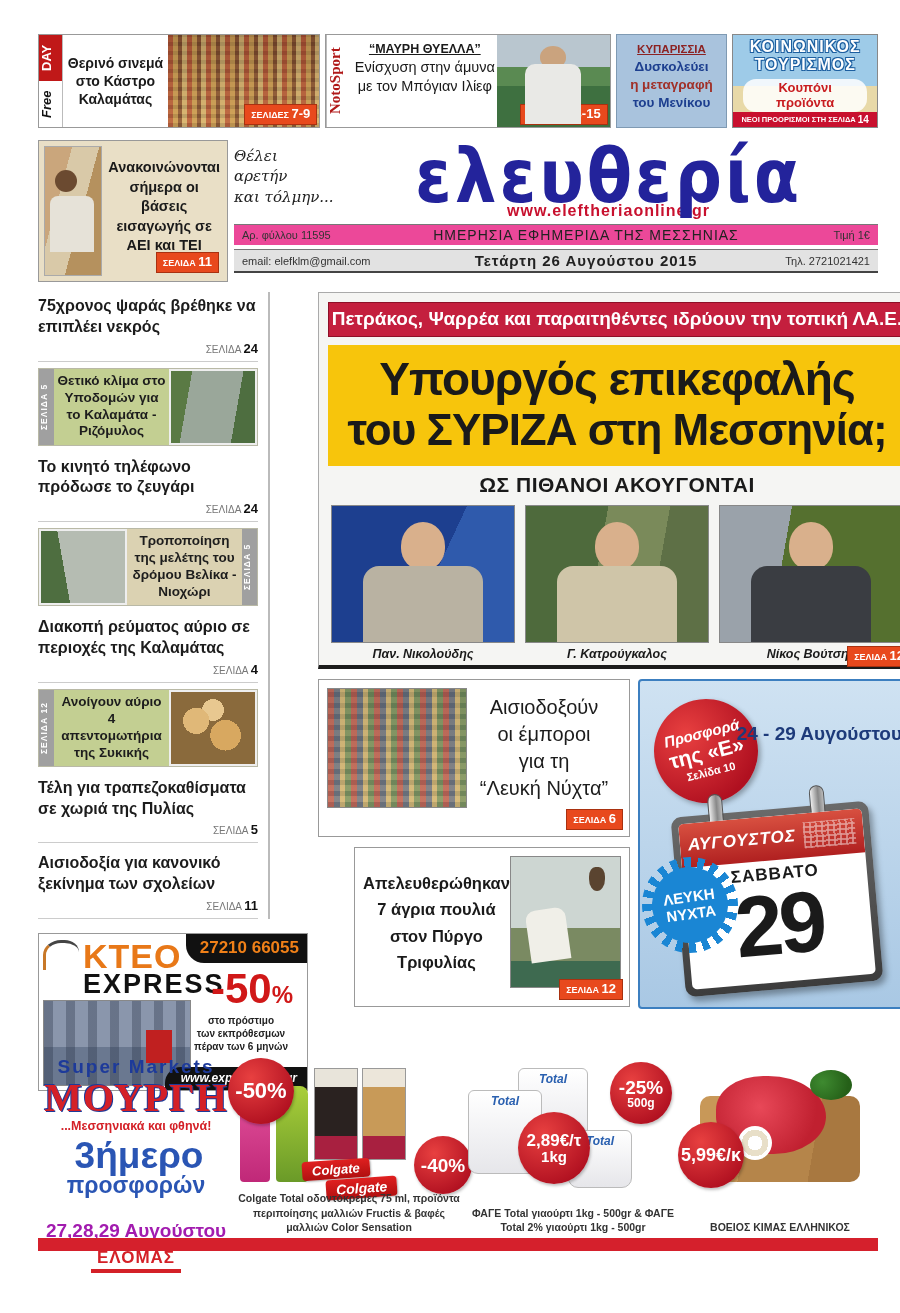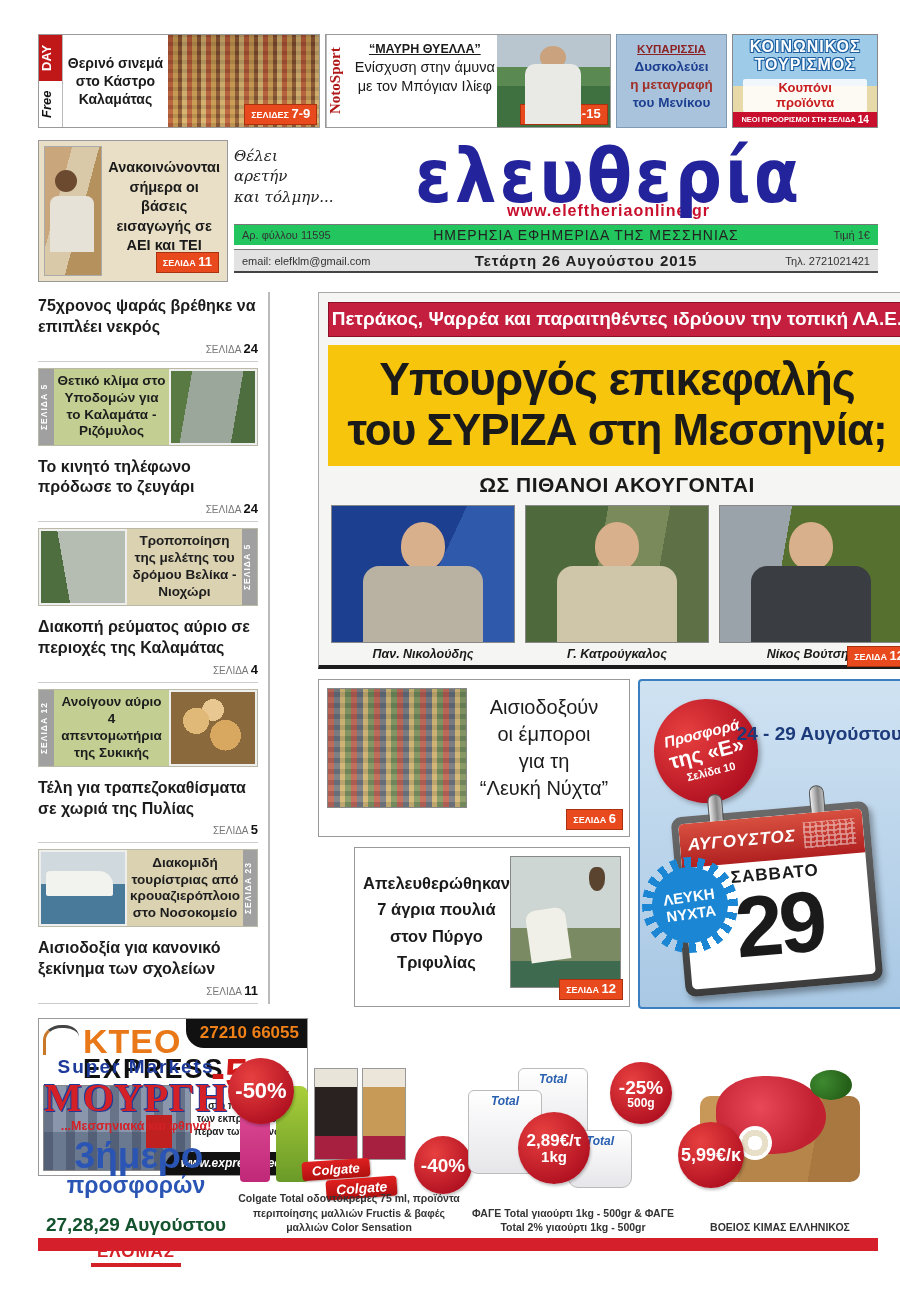--- a/index.html
+++ b/index.html
@@ -41,21 +41,21 @@
 
   .kyparissia { width:112px; background:#a9c3dd; border:1px solid #7f9ab3; flex-direction:column; text-align:center; padding:8px 2px; }
   .kyp-kicker { color:#8c2222; font-weight:bold; font-size:11.5px; text-decoration:underline; margin-bottom:3px; }
   .kyp-l1,.kyp-l3 { color:#1d3f8f; font-weight:bold; font-size:13.5px; line-height:1.35; }
   .kyp-l2 { color:#a03028; font-weight:bold; font-size:13.5px; line-height:1.35; }
 
   .tourism { width:146px; position:relative; flex-direction:column; border:1px solid #888;
       background:linear-gradient(#9ecbe8 0 55%,#e8d9a8 55% 100%); text-align:center; }
   .tour-title { font-size:16px; font-weight:bold; color:#fff; letter-spacing:1px; line-height:1.15; margin-top:3px;
       text-shadow:-1px -1px 0 #1d5fa0,1px -1px 0 #1d5fa0,-1px 1px 0 #1d5fa0,1px 1px 0 #1d5fa0; }
-  .tour-sub { background:rgba(255,255,255,.85); margin:4px 10px 0; border-radius:2px; padding:1px 0;
+  .tour-sub { background:rgba(255,255,255,.85); margin:4px 10px 0; border-radius:13px; padding:1px 0;
       color:#c81c20; font-weight:bold; font-size:13px; line-height:1.2; }
   .tour-footer { position:absolute; left:0; right:0; bottom:0; background:#c8102e; color:#fff;
       font-size:7.5px; font-weight:bold; padding:2px 2px; display:flex; justify-content:center; gap:2px; align-items:center;}
   .tour-footer b { font-size:10px; }
 
   
   .masthead { display:flex; gap:6px; margin-bottom:10px; }
   .m-promo { width:190px; height:142px; background:#e9dfc6; border:1px solid #999; display:flex; padding:5px; position:relative; }
   .m-promo-photo { width:80px; height:100%; border:1px solid #aaa;
       background:linear-gradient(105deg,#caa67c 0 30%,#d9c9a8 30% 60%,#b5915e 60% 100%); position:relative; }
@@ -64,21 +64,21 @@
   .m-promo-text { flex:1; text-align:center; font-weight:bold; font-size:14.5px; line-height:1.35; padding:12px 2px 0 6px; }
   .m-promo .pbadge { position:absolute; right:8px; bottom:8px; }
 
   .m-right { flex:1; }
   .m-toprow { display:flex; align-items:flex-start; }
   .motto { font-family:"DejaVu Serif",serif; font-style:italic; font-size:15px; line-height:1.35; color:#222; padding-top:6px; width:105px; }
   .logo-wrap { flex:1; text-align:center; }
   .logo { font-family:"DejaVu Sans",sans-serif; font-weight:bold; font-size:66px; line-height:1;
       color:#23239b; letter-spacing:3px; transform:scaleY(1.12); transform-origin:top; display:inline-block; }
   .mast-url { text-align:center; color:#c8102e; font-weight:bold; font-size:16px; letter-spacing:1px; margin-top:-4px; }
-  .mast-row { display:flex; align-items:center; border-top:1px solid #777; background:#22c55e; padding:2px 8px; margin-top:4px; }
+  .mast-row { display:flex; align-items:center; border-top:1px solid #777; background:#ec4899; padding:2px 8px; margin-top:4px; }
   .mast-row.last { border-bottom:2px solid #444; background:#e2e2e2; }
   .mr-left { width:180px; font-size:11px; color:#333; }
   .mr-center { flex:1; text-align:center; font-size:14px; letter-spacing:1px; color:#222; }
   .mr-center.bold { font-weight:bold; font-size:15px; }
   .mr-right { width:120px; text-align:right; font-size:11px; color:#333; }
 
   
   .content { display:flex; gap:10px; }
   .left-col { width:270px; }
   .sidebar { width:232px; border-right:2px solid #bbb; padding-right:10px; }
@@ -185,21 +185,21 @@
   
   .bottom-ad { position:absolute; left:38px; right:22px; top:1056px; height:196px; }
   .ba-row { display:flex; height:178px; }
   .ba-mourgi { width:196px; text-align:center; }
   .ba-super { color:#1d3a9a; font-weight:bold; font-size:19px; letter-spacing:2px; }
   .ba-brand { color:#d42027; font-weight:bold; font-size:40px; letter-spacing:1px; line-height:1;
       font-family:"Liberation Serif",serif; text-shadow:1px 1px 0 #1d3a9a,-1px -1px 0 #1d3a9a; }
   .ba-tag { color:#d42027; font-weight:bold; font-size:12.5px; margin-top:1px; }
   .ba-off1 { color:#2a55b4; font-weight:bold; font-size:37px; line-height:1; margin-top:4px;padding-left:6px; }
   .ba-off2 { color:#2a55b4; font-weight:bold; font-size:23px; line-height:1; }
-  .ba-dates { color:#14532d; font-weight:bold; font-size:19px; margin-top:17px; }
+  .ba-dates { color:#a21caf; font-weight:bold; font-size:19px; margin-top:23px; }
   .ba-elomas { display:inline-block; margin-top:6px; color:#d42027; font-weight:bold; font-size:17px; letter-spacing:1px;
       border-bottom:4px solid #d42027; padding:0 6px 1px; }
   .ba-sec { position:relative; }
   .ba-cap { position:absolute; left:0; right:0; bottom:0; text-align:center; font-size:10.5px; font-weight:bold; color:#333; line-height:1.35; }
   .circ { position:absolute; border-radius:50%; background:radial-gradient(circle at 35% 30%,#e84040,#b01020 78%);
       color:#fff; font-weight:bold; display:flex; flex-direction:column; align-items:center; justify-content:center;
       text-align:center; line-height:1; box-shadow:1px 2px 3px rgba(0,0,0,.25); }
   .ba-cosmetics { width:230px; }
   .bottle { position:absolute; border-radius:8px 8px 4px 4px; }
   .bt-pink { left:6px; top:22px; width:30px; height:104px; background:linear-gradient(#e858a0,#c02878); }
@@ -342,25 +342,20 @@
         <div class="sb-tab vtext">ΣΕΛΙΔΑ 12</div>
         <div class="sb-box-title">Ανοίγουν αύριο 4 απεντομωτήρια της Συκικής</div>
         <div class="sb-pic pic-food"></div>
       </div>
 
       <div class="sb-text">
         <div class="sb-title">Τέλη για τραπεζοκαθίσματα σε χωριά της Πυλίας</div>
         <div class="pageref"><span>ΣΕΛΙΔΑ</span> <b>5</b></div>
       </div>
 
-      <div class="sb-box tan">
-        <div class="sb-pic pic-ship"></div>
-        <div class="sb-box-title">Διακομιδή τουρίστριας από κρουαζιερόπλοιο στο Νοσοκομείο</div>
-        <div class="sb-tab vtext">ΣΕΛΙΔΑ 23</div>
-      </div>
 
       <div class="sb-text">
         <div class="sb-title">Αισιοδοξία για κανονικό ξεκίνημα των σχολείων</div>
         <div class="pageref"><span>ΣΕΛΙΔΑ</span> <b>11</b></div>
       </div>
     </div>
 
     <div class="kteo">
       <div class="kteo-car"></div>
       <div class="kteo-phone">27210 66055</div>

